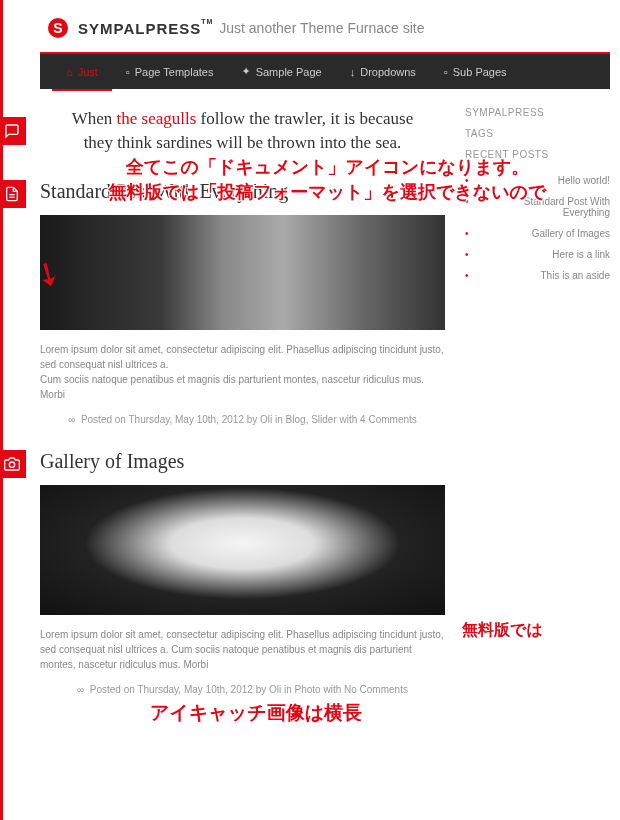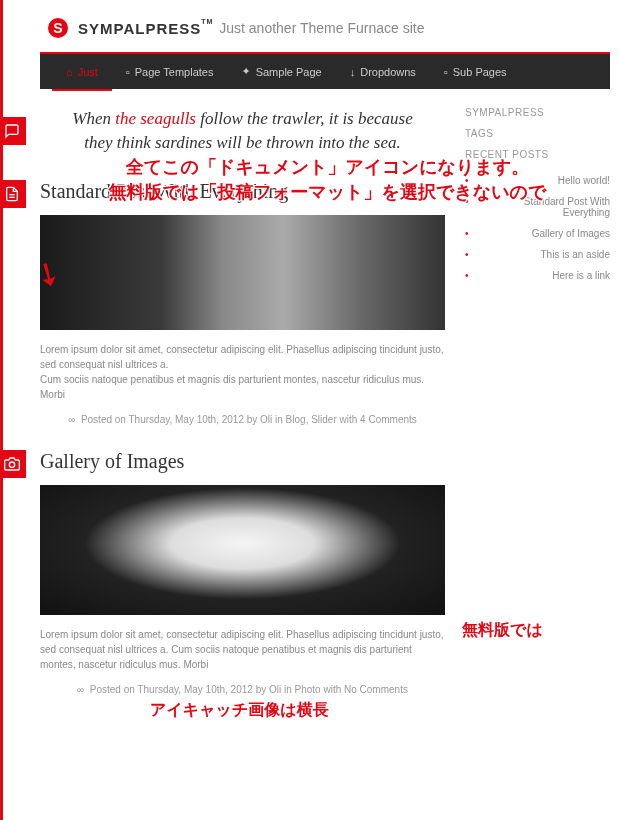--- a/index.html
+++ b/index.html
@@ -21,33 +21,33 @@
 .side-title { color: #999; font-size: 10px; letter-spacing: 0.5px; margin-bottom: 10px; text-transform: uppercase; }
 .side-text { color: #888; font-size: 10px; line-height: 1.5; margin-bottom: 20px; }
 .tag-list { display: flex; flex-wrap: wrap; gap: 5px; margin-bottom: 20px; }
 .tag { background: linear-gradient(#fff,#eee); border: 1px solid #ccc; padding: 4px 9px; border-radius: 3px; font-size: 10px; color: #666; cursor: pointer; }
 .recent-list { list-style: none; }
 .recent-list li { padding: 5px 0; font-size: 10px; color: #888; position: relative; padding-left: 10px; cursor: pointer; text-align: right; }
 .recent-list li::before { content: "•"; color: #e30613; position: absolute; left: 0; }
 .post { margin-bottom: 25px; }
 .fmt-icon { position: absolute; left: -42px; width: 28px; height: 28px; background: #e30613; color: #fff; display: flex; align-items: center; justify-content: center; }
 .quote-post { position: relative; text-align: center; padding: 0 20px; }
-.quote-text { font-style: italic; font-size: 17px; color: #333; line-height: 1.4; font-family: Georgia, serif; }
+.quote-text { font-size: 17px; color: #333; line-height: 1.4; font-family: Georgia, serif; }
 .quote-hl { color: #e30613; }
 .post-meta { color: #999; font-size: 10px; margin-top: 12px; text-align: center; }
 .std-post { position: relative; }
 .post-title { font-size: 20px; font-weight: 300; color: #333; margin-bottom: 12px; font-family: Georgia, serif; }
 .post-img { width: 100%; height: 115px; background: #888; margin-bottom: 12px; position: relative; overflow: hidden; }
 .img1 { background: linear-gradient(90deg,#1a1a1a 0%,#3a3a3a 30%,#888 45%,#aaa 60%,#666 80%,#333 100%); }
 .img2 { background: radial-gradient(ellipse at 50% 45%, #f5f5f5 0%, #ddd 25%, #222 55%, #111 100%); height: 130px; }
 .post-excerpt { font-size: 10px; color: #888; line-height: 1.5; margin-bottom: 8px; }
 .annotation { position: absolute; color: #e30613; font-weight: bold; font-size: 15px; text-shadow: -1px -1px 0 #fff, 1px -1px 0 #fff, -1px 1px 0 #fff, 1px 1px 0 #fff; z-index: 50; pointer-events: none; text-align: center; }
 .ann1 { top: 155px; left: 45px; right: 10px; font-size: 18px; line-height: 1.4; }
 .arrow { position: absolute; left: 35px; top: 255px; color: #e30613; font-size: 32px; z-index: 50; transform: rotate(30deg); }
-.ann2 { top: 700px; left: 150px; font-size: 16px; }
+.ann2 { top: 700px; left: 150px; font-size: 19px; }
 .ann3 { top: 620px; left: 462px; font-size: 16px; }
 </style>
 </head>
 <body>
 
 <div class="red-edge"></div>
 
 <div class="container">
   <div class="header">
     <div class="logo-row">
@@ -122,22 +122,22 @@
     </div>
 
     <div class="sidebar">
       <div class="side-title">SYMPALPRESS</div>
       <div class="side-title">TAGS</div>
       <div class="side-title">RECENT POSTS</div>
       <ul class="recent-list">
         <li>Hello world!</li>
         <li>Standard Post With Everything</li>
         <li>Gallery of Images</li>
+        <li>Here is a link</li>
         <li>This is an aside</li>
-        <li>Here is a link</li>
       </ul>
     </div>
   </div>
 </div>
 
 <div class="annotation ann1">
   <div>全てこの「ドキュメント」アイコンになります。</div>
   <div>無料版では「投稿フォーマット」を選択できないので</div>
 </div>
 <div class="arrow">➘</div>

